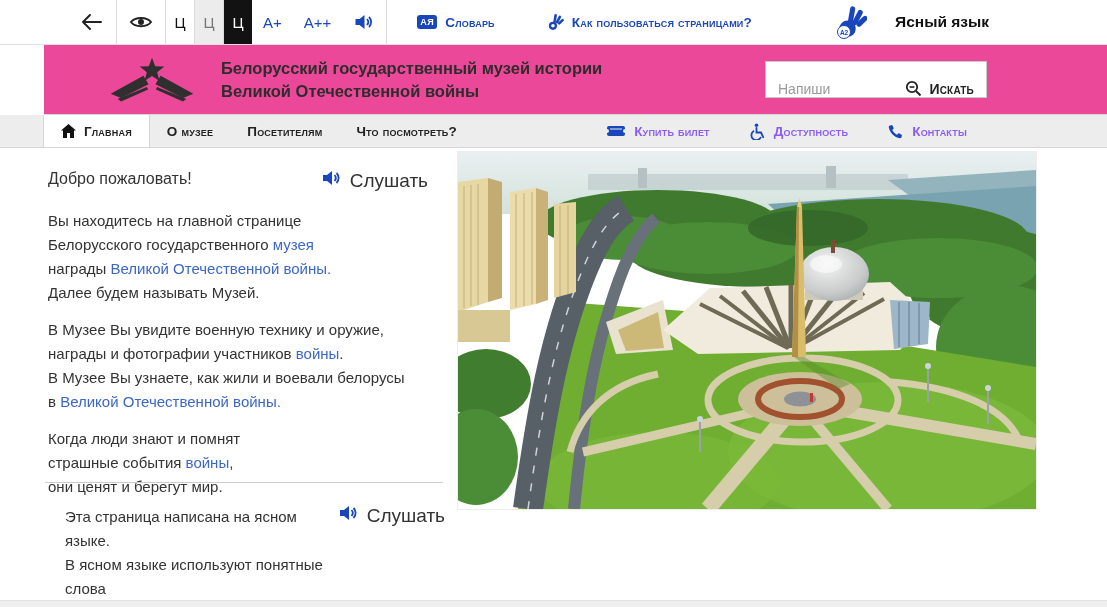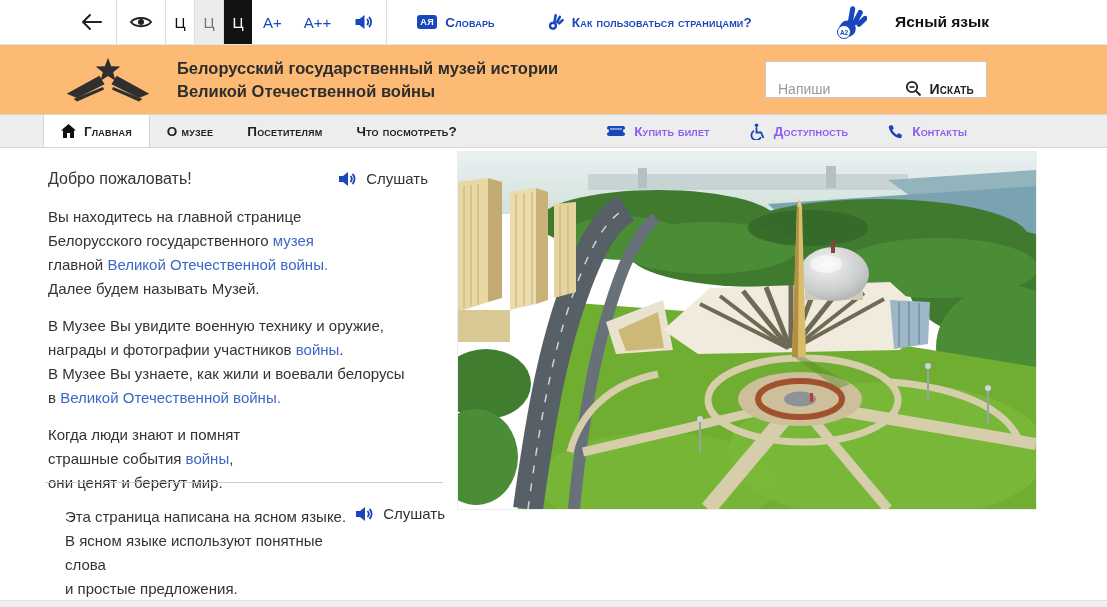--- a/index.html
+++ b/index.html
@@ -24,22 +24,22 @@
   .ay-badge { background:#1a46bb; color:#fff; font-size:9px; font-weight:700;
     padding:2px 3px; border-radius:3px; letter-spacing:.5px; }
   .brand { margin-left:auto; margin-right:118px; display:flex; align-items:center;
     gap:28px; font-size:15.5px; font-weight:700; color:#111; }
   .brand-logo { position:relative; width:30px; height:34px; }
   .brand-badge { position:absolute; left:0px; bottom:0px; width:14px; height:14px;
     background:#fff; border:1.5px solid #1a46bb; border-radius:50%; color:#1a46bb;
     font-size:6.5px; font-weight:700; display:flex; align-items:center; justify-content:center; }
 
   
-  .header { height:70px; background:#fdba74; display:flex; align-items:center;
-    padding:0 0 0 65px; border-bottom:1px solid #d6d6d6; }
+  .header { height:70px; background:#ec4899; display:flex; align-items:center;
+    padding:0 0 0 65px; border-bottom:1px solid #d6d6d6;margin-left:44px; }
   .title { margin-left:26px; font-size:16.5px; font-weight:700; color:#2d2d2d; line-height:1.38; }
   .search { margin-left:auto; margin-right:120px; width:222px; height:37px; background:#fff;
     border:1px solid #c9c9c9; display:flex; align-items:flex-end; padding:0 12px; }
   .search input { border:none; outline:none; flex:1; min-width:0; font-size:14px;
     color:#333; font-family:inherit; }
   .search input::placeholder { color:#9a9a9a; }
   .search-btn { display:flex; align-items:center; gap:7px; font-size:14px;
     font-weight:700; color:#222; }
 
   
@@ -50,21 +50,21 @@
   .nav-item.active { background:#fff; border-left:1px solid #d6d6d6; border-right:1px solid #d6d6d6; }
   .nav-actions { margin-left:auto; margin-right:120px; display:flex; align-items:stretch; }
   .nav-action { display:flex; align-items:center; gap:9px; padding:0 20px;
     color:#8b5cf6; font-weight:700; cursor:pointer; }
 
   
   .main { position:relative; height:452px; background:#fff; }
   .col { position:absolute; left:48px; top:22px; width:380px; }
   .row-head { display:flex; justify-content:space-between; align-items:flex-start; }
   .h1 { font-size:16px; color:#333; font-weight:400; }
-  .listen { display:flex; align-items:center; gap:9px; font-size:15px; color:#333; }
+  .listen { display:flex; gap:9px; font-size:19px; color:#333; }
   .para { margin-top:13px; }
   .para.first { margin-top:17px; }
   .tline { font-size:15px; line-height:24px; color:#333; }
   .tlink { color:#3b67c6; cursor:pointer; }
   .divider { position:absolute; left:45px; top:334px; width:398px; height:1px; background:#ccc; }
   .section2 { position:absolute; left:65px; top:357px; width:380px; display:flex;
     justify-content:space-between; align-items:flex-start; }
   .photo { position:absolute; left:458px; top:4px; width:578px; height:357px;
     box-shadow:0 0 0 1px rgba(0,0,0,.07); }
   .photo svg { display:block; width:100%; height:100%; }
@@ -213,21 +213,21 @@
             <polygon points="1,5 5,5 10,1 10,15 5,11 1,11" fill="#1a46bb"></polygon>
             <path d="M12.5,5 A4.5,4.5 0 0 1 12.5,11" stroke="#1a46bb" stroke-width="1.8" fill="none"></path>
             <path d="M14.5,3 A7,7 0 0 1 14.5,13" stroke="#1a46bb" stroke-width="1.8" fill="none"></path>
           </svg>
         <span>Слушать</span>
       </button>
     </div>
     <div class="para first">
         <div class="tline"><span>Вы находитесь на главной странице</span></div>
         <div class="tline"><span>Белорусского государственного </span><span class="tlink">музея</span></div>
-        <div class="tline"><span>главной </span><span class="tlink">Великой Отечественной войны.</span></div>
+        <div class="tline"><span>награды </span><span class="tlink">Великой Отечественной войны.</span></div>
         <div class="tline"><span>Далее будем называть Музей.</span></div>
       </div>
     <div class="para">
         <div class="tline"><span>В Музее Вы увидите военную технику и оружие,</span></div>
         <div class="tline"><span>награды и фотографии участников </span><span class="tlink">войны</span><span>.</span></div>
         <div class="tline"><span>В Музее Вы узнаете, как жили и воевали белорусы</span></div>
         <div class="tline"><span>в </span><span class="tlink">Великой Отечественной войны.</span></div>
       </div>
     <div class="para">
         <div class="tline"><span>Когда люди знают и помнят</span></div>

